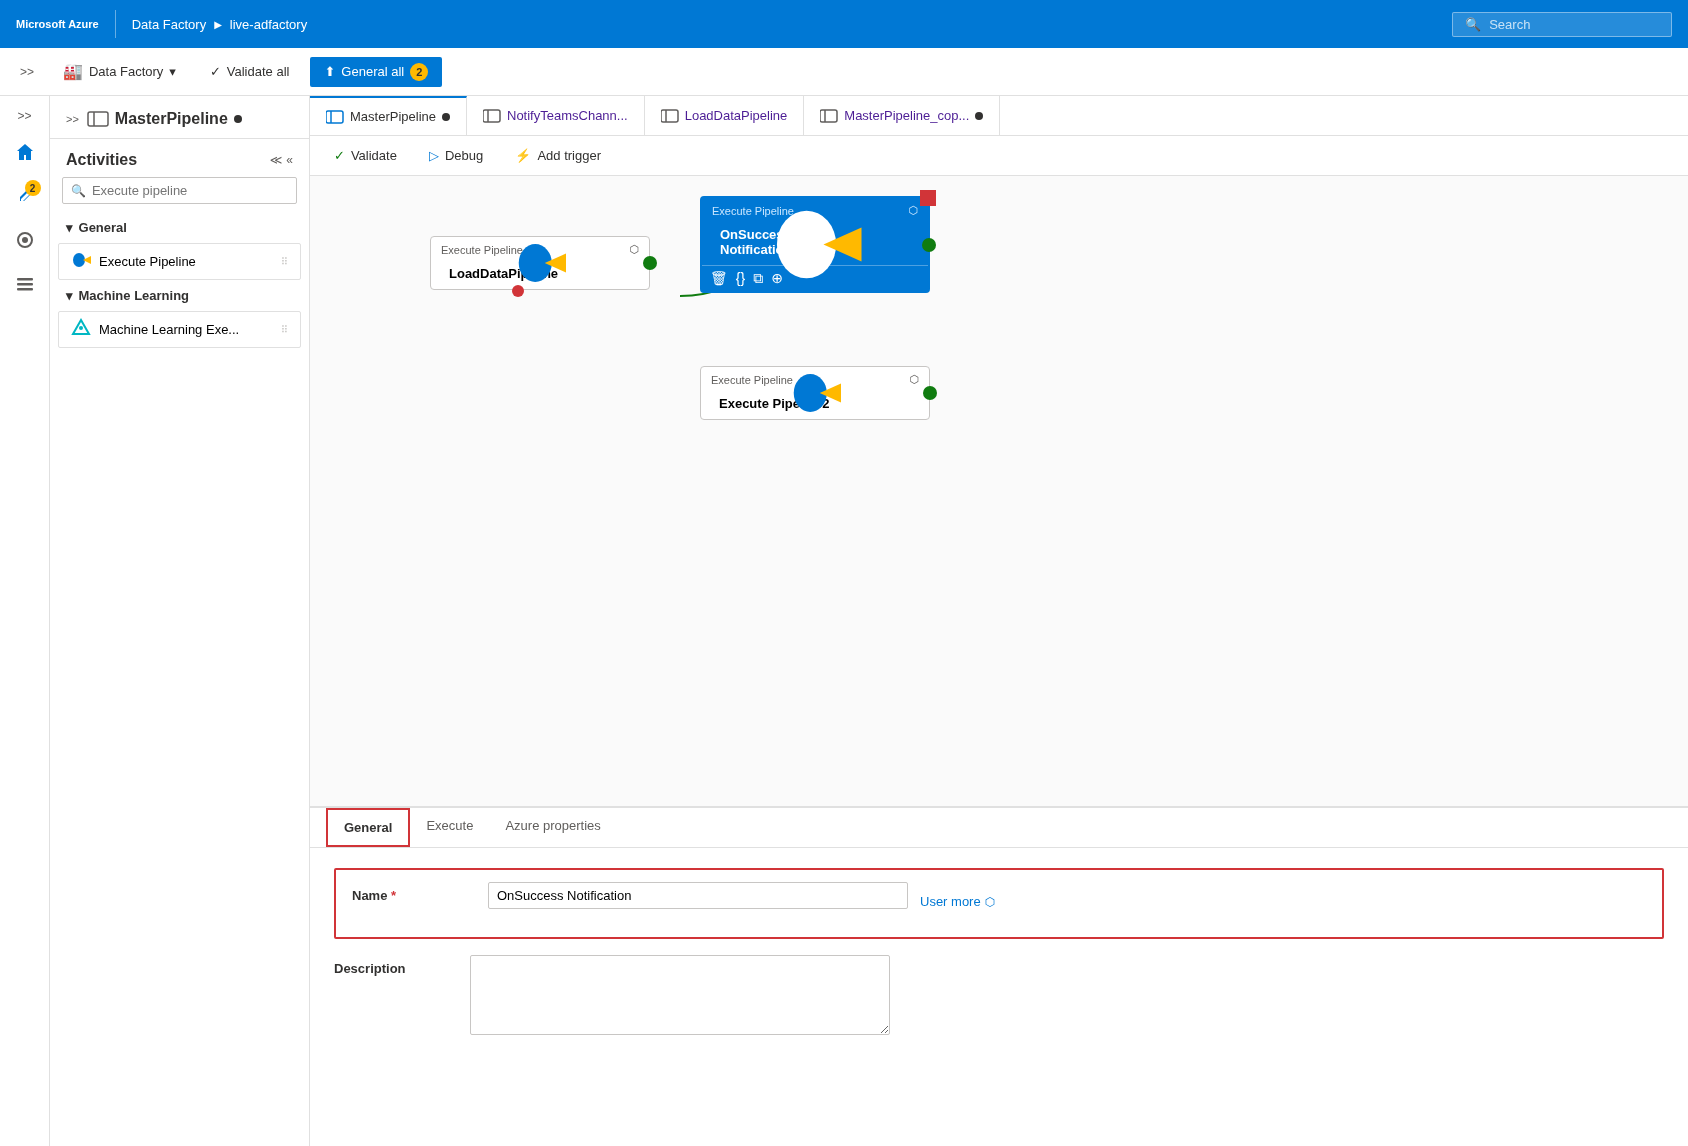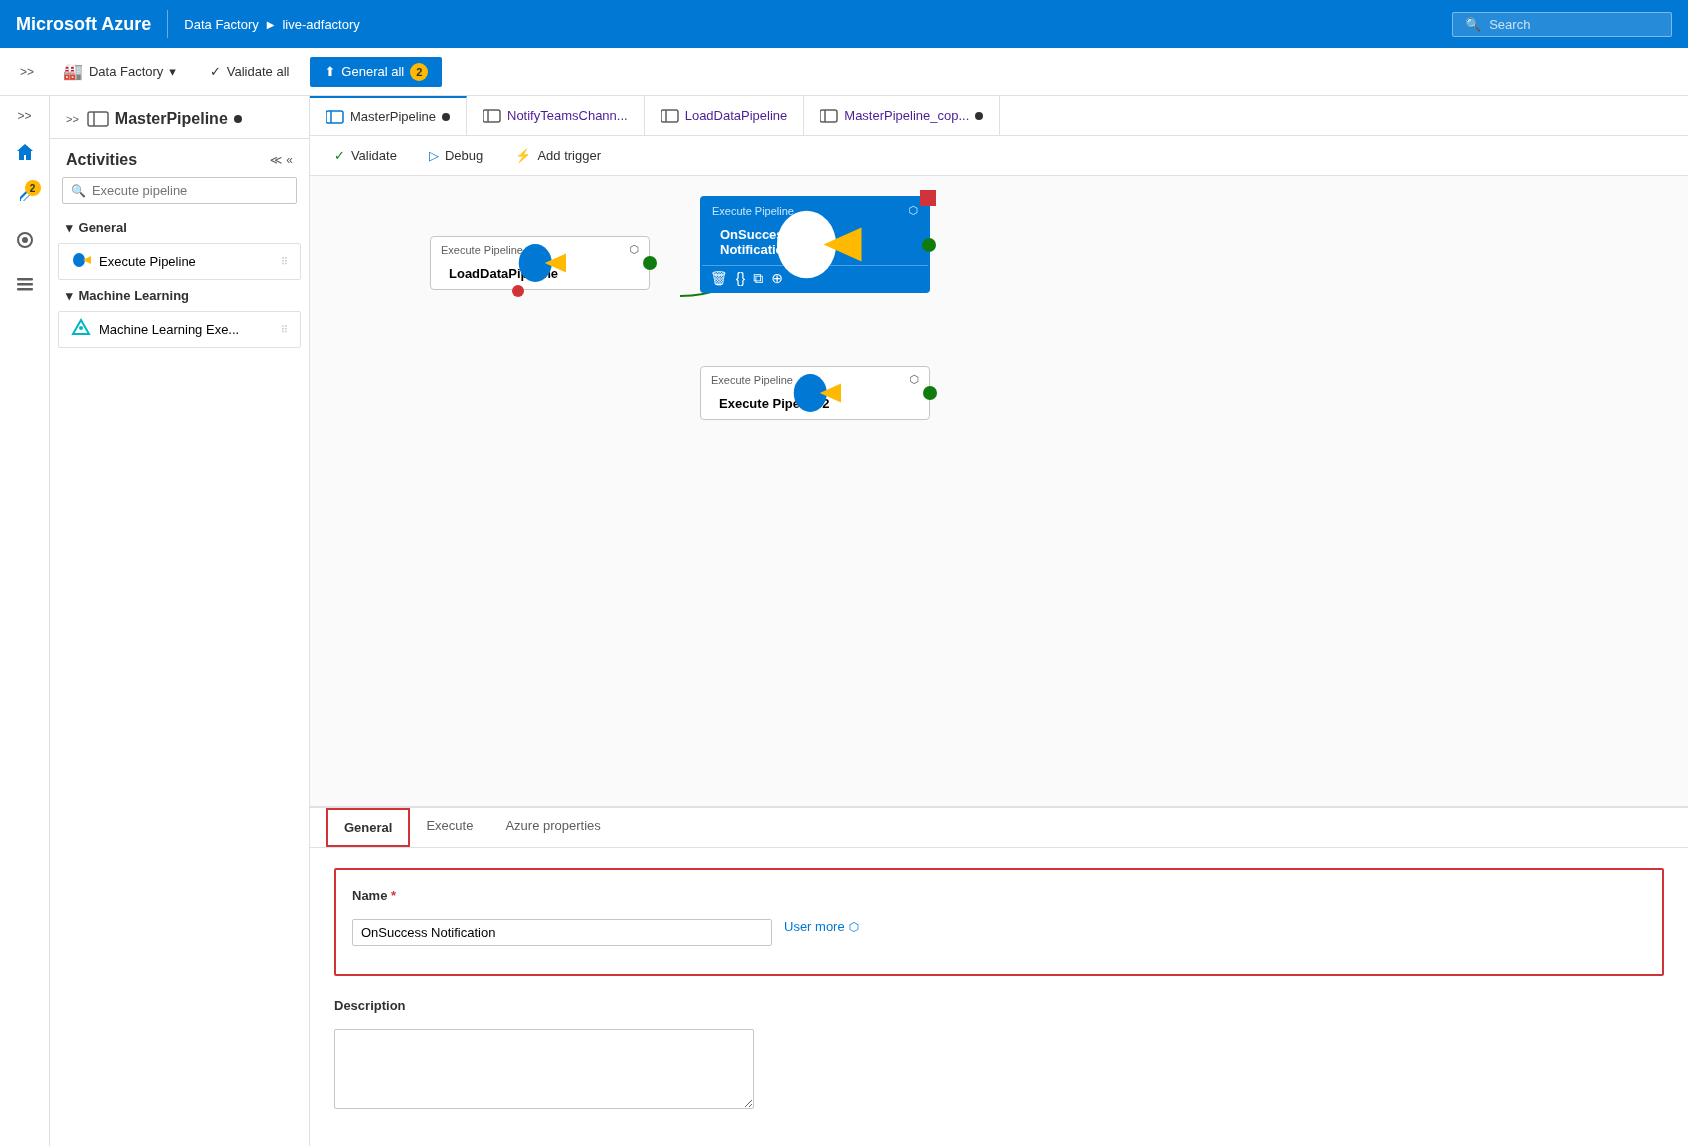--- a/index.html
+++ b/index.html
@@ -8,21 +8,21 @@
     
     .top-bar {
       background: #0078d4;
       height: 48px;
       display: flex;
       align-items: center;
       padding: 0 16px;
       color: white;
       gap: 16px;
     }
-    .top-bar-brand { font-size: 18px; font-weight: 600; white-space: nowrap; }
+    .top-bar-brand { font-size: 11px; font-weight: 600; white-space: nowrap; }
     .top-bar-divider { width: 1px; height: 28px; background: rgba(255,255,255,0.4); }
     .top-bar-breadcrumb { display: flex; align-items: center; gap: 8px; font-size: 13px; }
     .top-bar-breadcrumb .chevron { font-size: 10px; }
     .top-bar-search {
       margin-left: auto;
       background: rgba(255,255,255,0.15);
       border: 1px solid rgba(255,255,255,0.4);
       border-radius: 2px;
       padding: 4px 12px;
       color: white;
@@ -330,33 +330,32 @@
 
     
     .form-area {
       padding: 20px 24px;
     }
     .form-row {
       display: flex;
       align-items: flex-start;
       margin-bottom: 16px;
       gap: 16px;
-      flex-direction: column;
     }
     .form-label {
       font-weight: 600;
       font-size: 13px;
       color: #323130;
       min-width: 120px;
       padding-top: 6px;
     }
     .form-label .required { color: #d13438; }
     .form-input-wrapper {
       display: flex;
-      align-items: flex-start;
+      align-items: flex-end;
       gap: 12px;
       flex: 1;
     }
     .form-input {
       border: 1px solid #c8c6c4;
       border-radius: 2px;
       padding: 5px 8px;
       font-size: 13px;
       outline: none;
       width: 420px;

